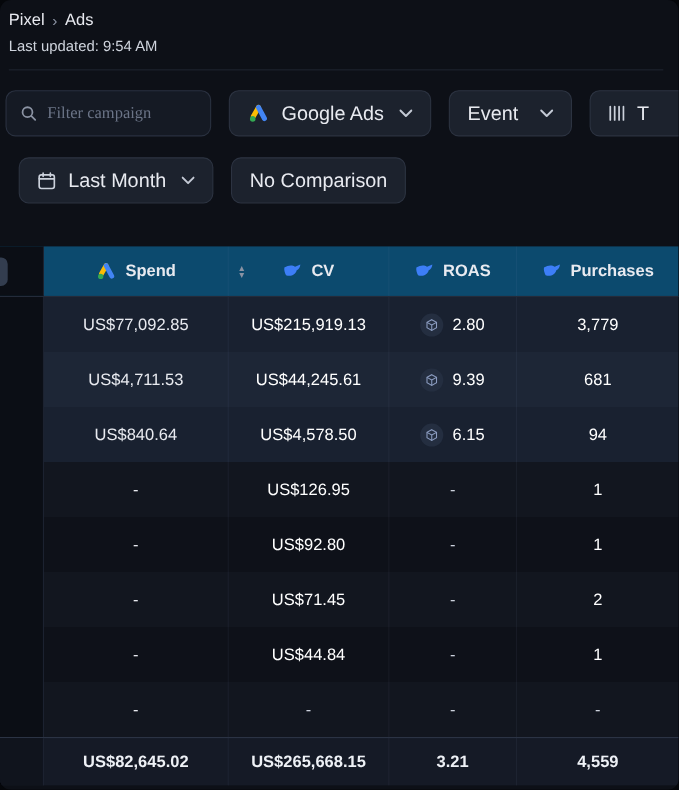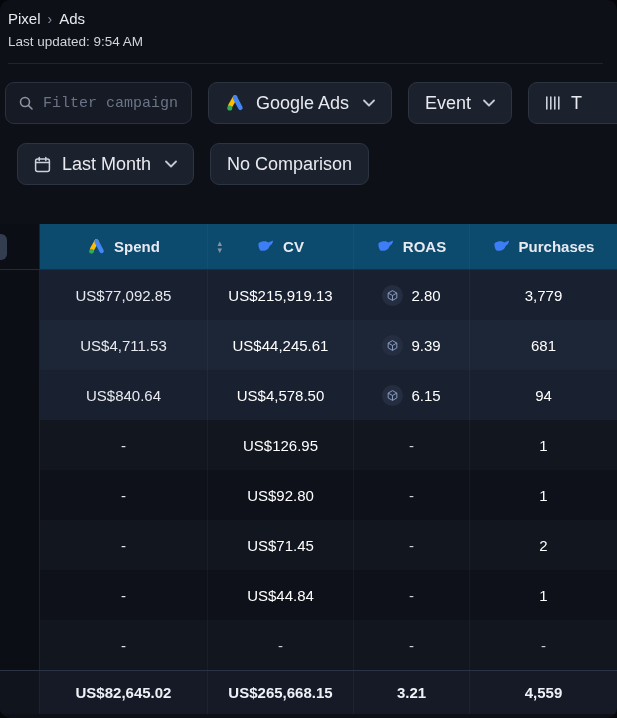--- a/index.html
+++ b/index.html
@@ -31,21 +31,21 @@
     padding:0 16px; font-size:18px; font-weight:500; color:#e8eaf0;
     cursor:pointer; white-space:nowrap; flex:0 0 auto;
   }
   .search {
     width:187px; height:42px; display:flex; align-items:center; gap:9px;
     background:#151a24; border:1px solid #2a3140; border-radius:9px;
     padding:0 12px; flex:0 0 auto;
   }
   .search input {
     width:100%; background:transparent; border:none; outline:none;
-    font-family:Liberation Mono, monospace; font-size:15px; color:#737373;
+    font-family:Liberation Serif, serif; font-size:15px; color:#737373;
   }
   .search input::placeholder { color:#6b7487; }
   .btn .chev { display:flex; margin-left:3px; }
   .btn-cut { width:130px; overflow:hidden; }
 
   
   .tbl { margin-top:39px; font-size:15px; }
   .trow { display:flex; align-items:stretch; height:50px; }
   .cell {
     display:flex; align-items:center; justify-content:center; gap:8px;
@@ -126,21 +126,21 @@
           </svg>
         </span>
         <span>Google Ads</span>
         <span class="chev">
           <svg width="12" height="8" viewBox="0 0 12 8">
               <path d="M1 1.5l5 5 5-5" stroke="#c3c9d4" stroke-width="1.8" fill="none" stroke-linecap="round" stroke-linejoin="round"></path>
             </svg>
         </span>
       </button>
 
-      <button class="btn" style="gap:9px;">
+      <button class="btn" style="gap:17px;">
         <span>Event</span>
         <span class="chev">
           <svg width="12" height="8" viewBox="0 0 12 8">
               <path d="M1 1.5l5 5 5-5" stroke="#c3c9d4" stroke-width="1.8" fill="none" stroke-linecap="round" stroke-linejoin="round"></path>
             </svg>
         </span>
       </button>
 
       <button class="btn btn-cut">
         <span class="ico">

